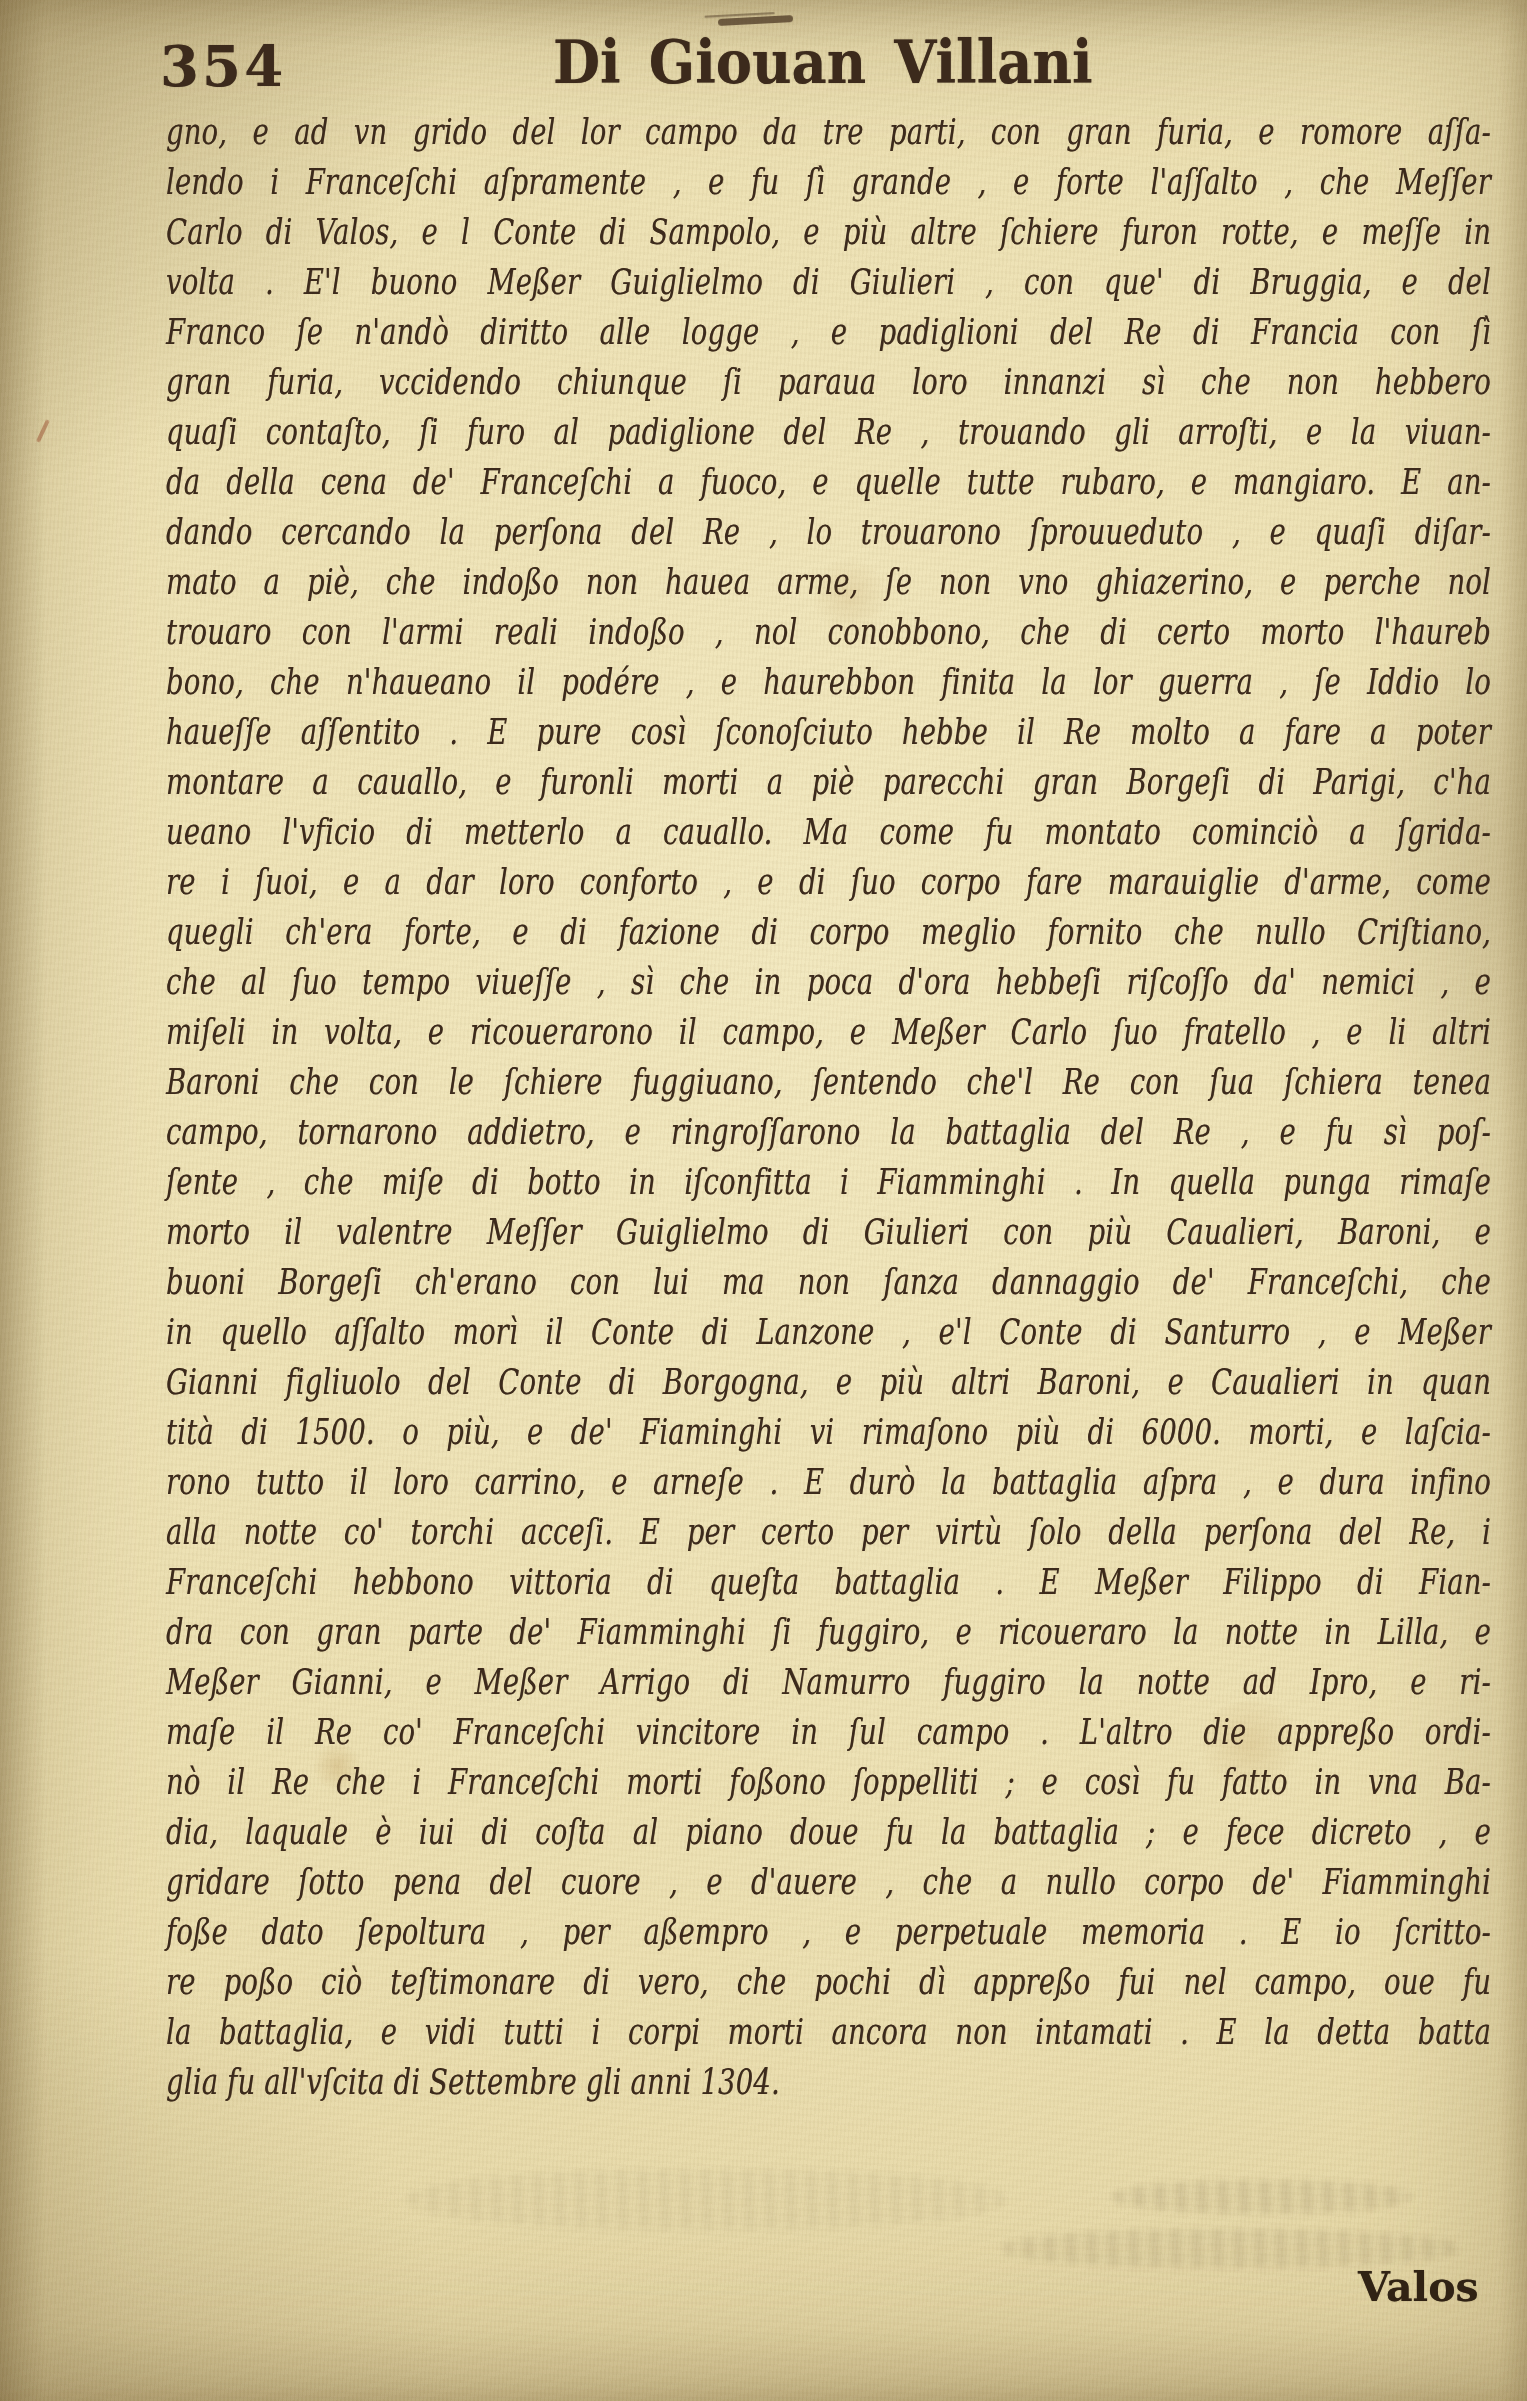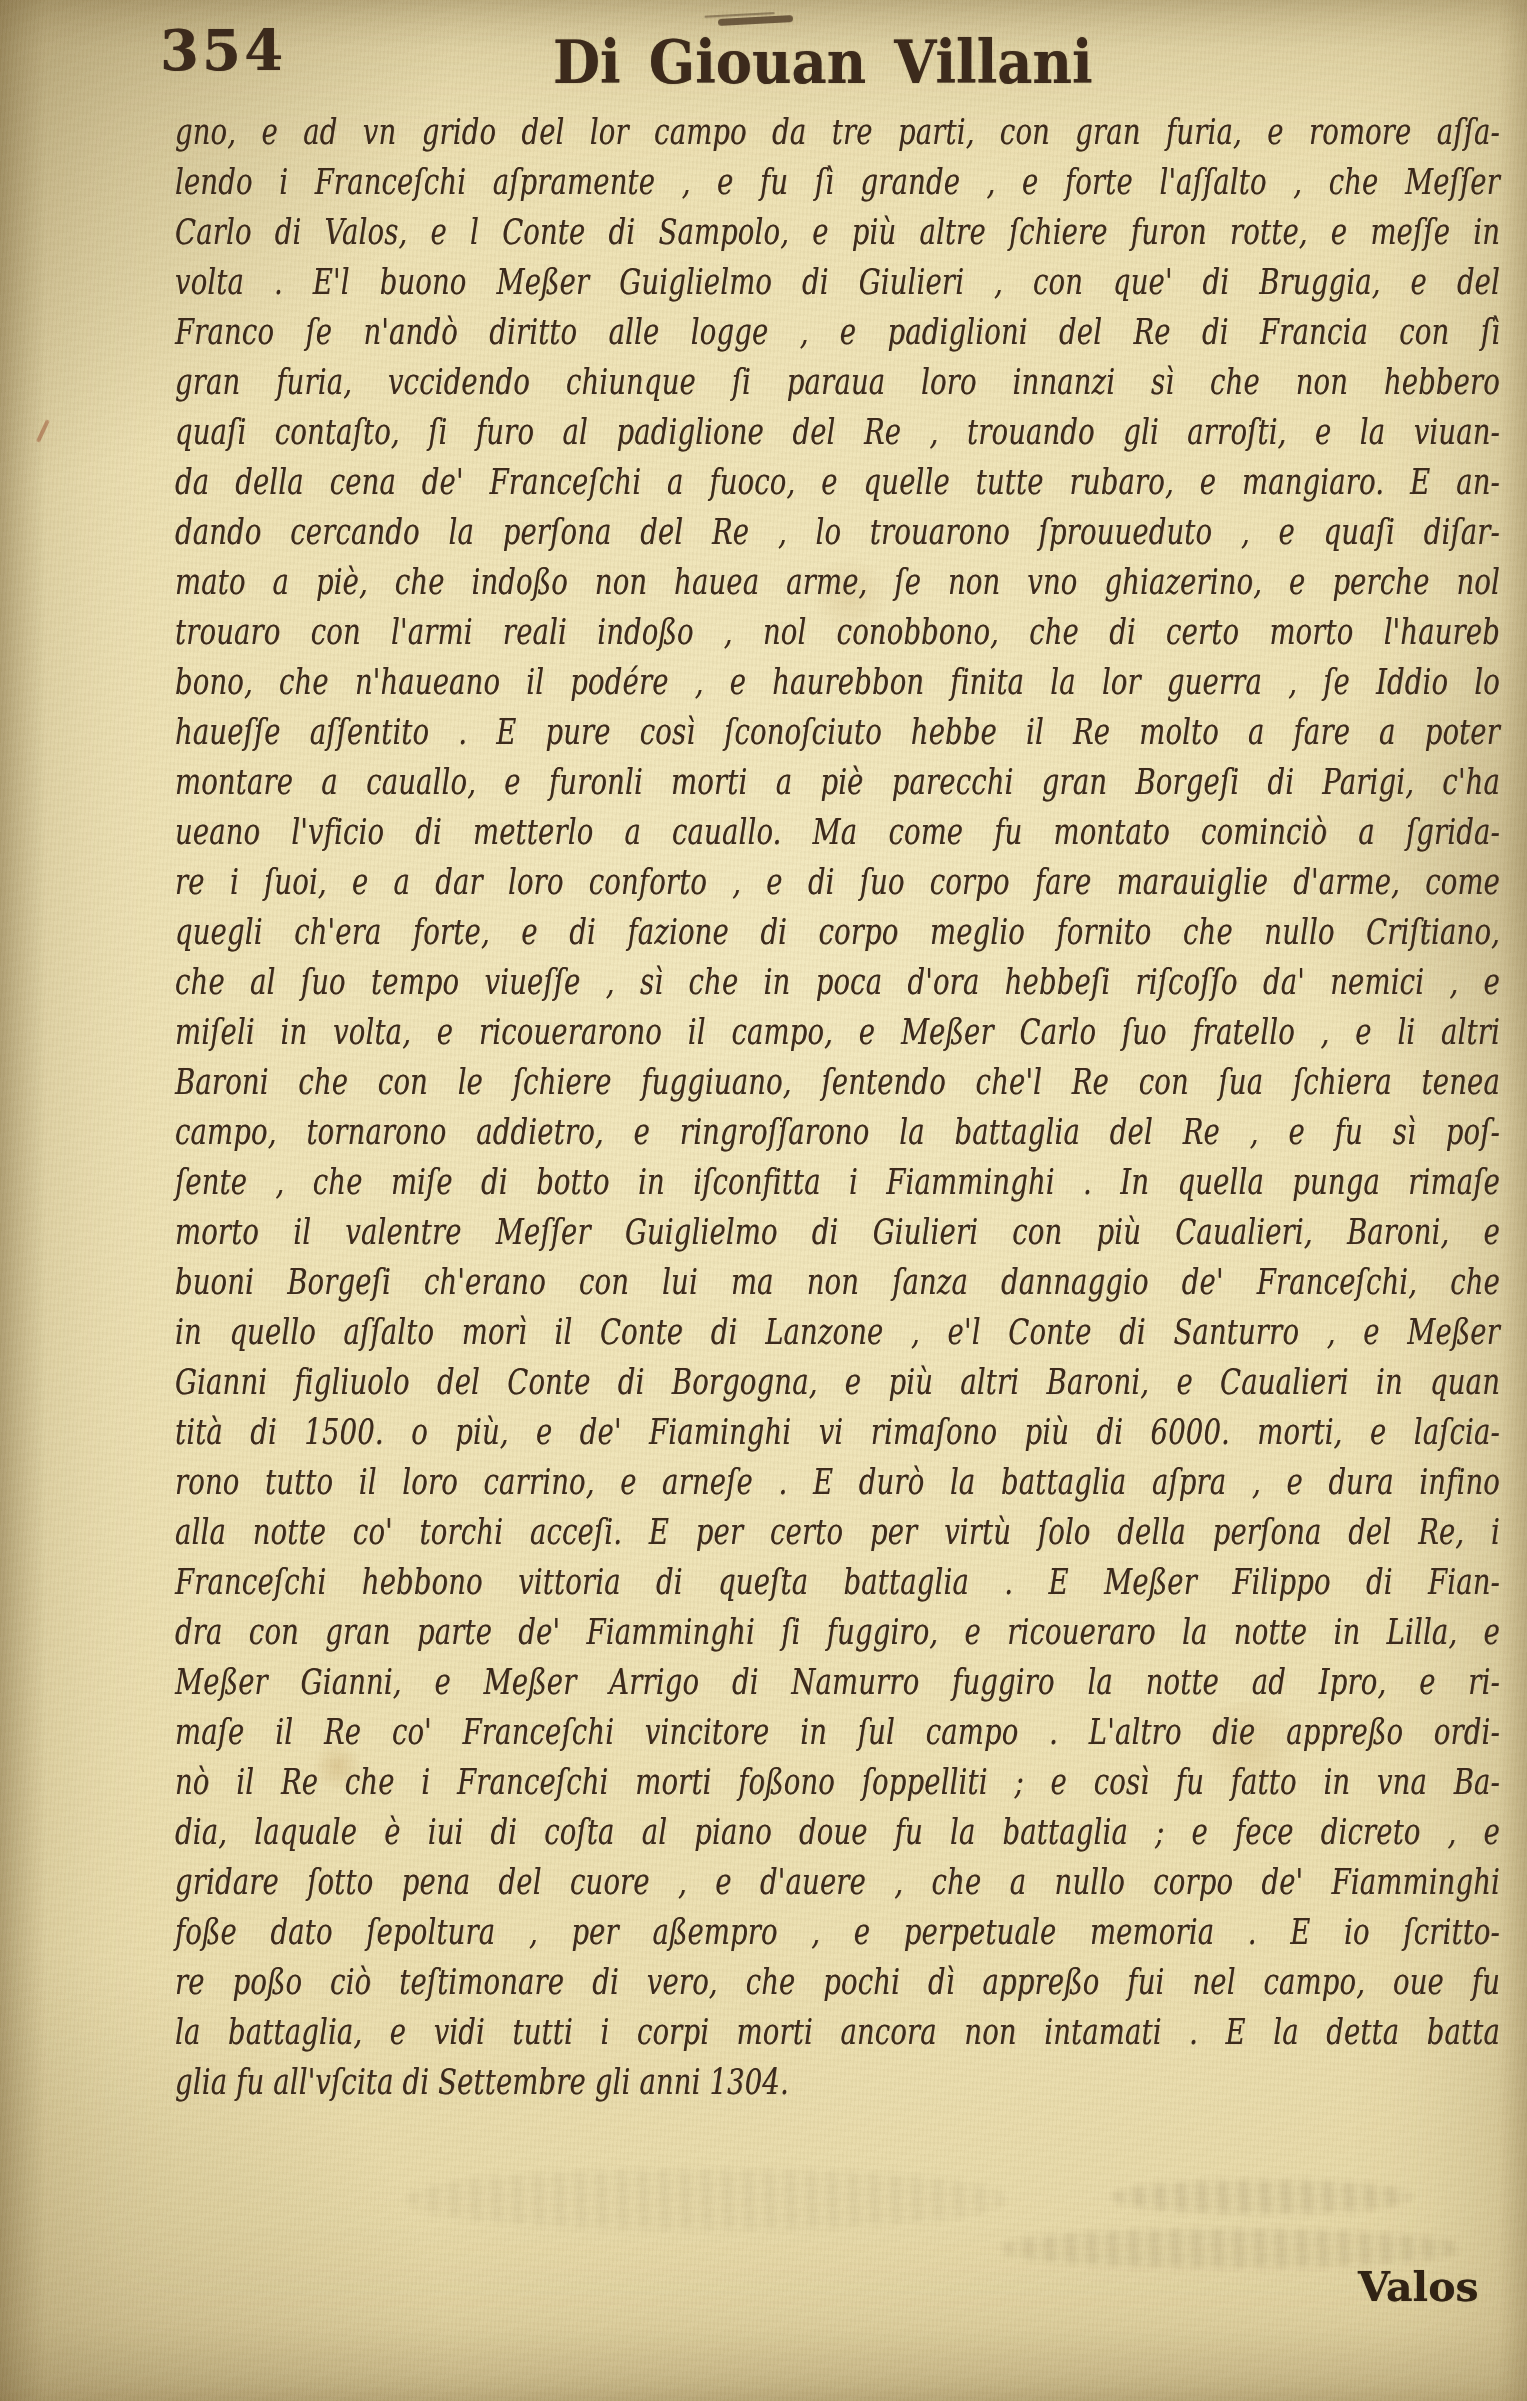--- a/index.html
+++ b/index.html
@@ -26,34 +26,34 @@
       linear-gradient(180deg, rgba(110,90,50,.16), rgba(110,90,50,0) 2%);
   }
   .grain {
     position:absolute; inset:0; z-index:1; pointer-events:none;
     background:
       repeating-linear-gradient(94deg, rgba(130,110,70,.045) 0 1.6px, rgba(255,255,240,.035) 1.6px 3.9px),
       repeating-linear-gradient(4deg, rgba(130,110,70,.03) 0 2.4px, rgba(0,0,0,0) 2.4px 6.3px);
   }
 
   .page-number {
-    position:absolute; left:160px; top:22px; z-index:2;
+    position:absolute; left:160px; top:38px; z-index:2;
     font:700 56px/1 "DejaVu Serif", serif; letter-spacing:3.1px;
     color:var(--ink); text-shadow:0 0 0.8px rgba(60,40,24,.6);
   }
   .running-head {
     position:absolute; left:553px; top:31px; z-index:2; margin:0;
     font:700 56px/1 "DejaVu Serif", serif; word-spacing:9.4px;
     transform:scale(.97,1.08); transform-origin:0 0;
     color:var(--ink); text-shadow:0 0 0.9px rgba(60,40,24,.65);
     white-space:nowrap;
   }
 
   .text-block {
-    position:absolute; left:175px; top:107px; width:1325px; z-index:2;
+    position:absolute; left:166px; top:107px; width:1325px; z-index:2;
     font:italic 27.4px/50px "DejaVu Serif", serif;
     color:var(--ink); letter-spacing:0.2px;
   }
   .text-line {
     text-align:justify; text-align-last:justify;
     transform:scaleY(1.28); transform-origin:50% 50%;
     text-shadow:0.3px 0.2px 0.5px rgba(60,40,24,.55);
     white-space:normal;
   }
   .text-line:last-child { text-align-last:left; }

